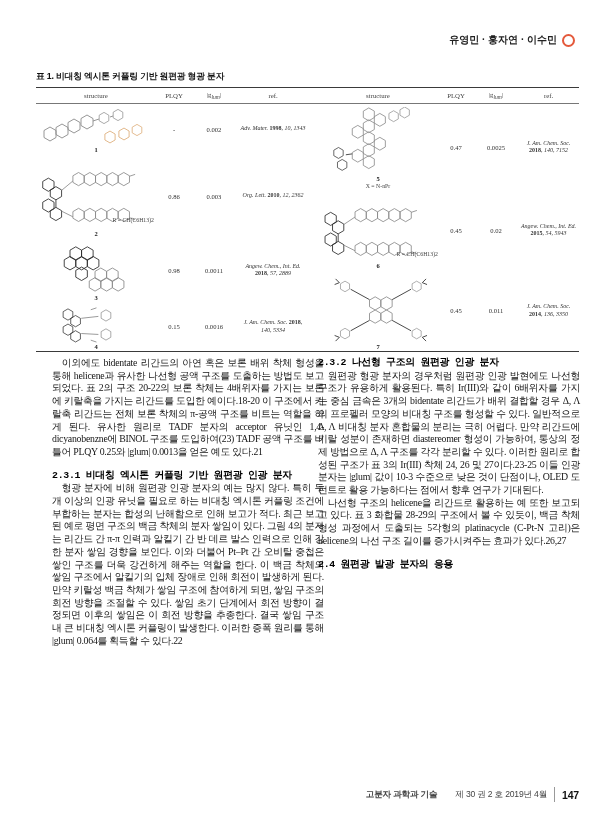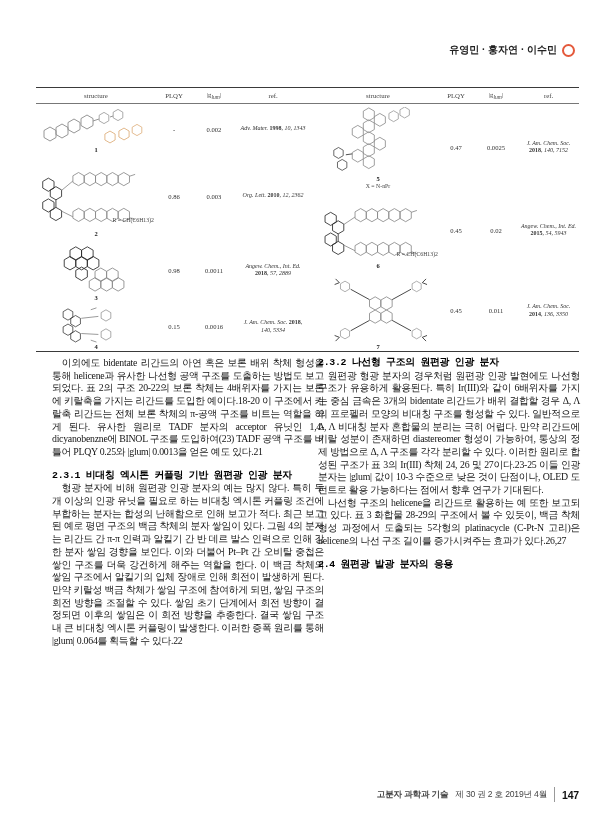--- a/index.html
+++ b/index.html
@@ -1,21 +1,21 @@
 <!DOCTYPE html>
 <html><head>
 <meta charset="utf-8">
 <style>
   html,body{margin:0;padding:0;background:#9a9a9a;}
   .page{position:relative;width:615px;height:830px;background:#ffffff;margin:0 auto;
         font-family:"Liberation Serif",serif;color:#1a1a1a;overflow:hidden;}
 
   
   .authors{position:absolute;top:33px;right:40px;display:flex;align-items:center;gap:5px;
-           font-family:"Liberation Sans",sans-serif;font-weight:bold;font-size:10px;color:#222;margin-top:10px;}
+           font-family:"Liberation Sans",sans-serif;font-weight:bold;font-size:10px;color:#222;}
   .orcid{width:9px;height:9px;border:2.5px solid #e4593b;border-radius:50%;display:inline-block;}
 
   
   .tbl-title{position:absolute;top:71px;left:36px;font-family:"Liberation Sans",sans-serif;
              font-weight:bold;font-size:8.8px;color:#111;letter-spacing:-0.2px;}
   .tbl{position:absolute;top:87px;left:36px;width:543px;height:263px;
        border-top:1.6px solid #3a3a3a;border-bottom:1.6px solid #3a3a3a;font-size:7px;color:#333;}
   .tbl-head{display:flex;height:15px;border-bottom:0.8px solid #777;align-items:center;}
   .hhalf{display:flex;height:100%;align-items:center;}
   .hcell{text-align:center;font-size:6.8px;color:#444;}
@@ -41,40 +41,41 @@
   .col-left{left:52px;} .col-right{left:318px;width:262px;}
   .para{margin:0;text-indent:1em;}
   .hd{font-family:Liberation Mono, monospace;font-weight:bold;font-size:9.9px;
       letter-spacing:-0.3px;color:#000;margin:0;}
   .sp{height:11px;}
 
   
   .footer{position:absolute;top:787px;right:36px;display:flex;align-items:center;
           font-size:8.6px;color:#333;letter-spacing:-0.2px;text-align:center;}
   .footer .jr{font-family:"Liberation Sans",sans-serif;font-weight:bold;color:#444;}
-  .footer .is{margin-left:7px;font-family:"Liberation Sans",sans-serif;color:#444;}
+  .footer .is{margin-left:18px;font-family:"Liberation Sans",sans-serif;color:#444;}
   .vline{width:1px;height:15px;background:#999;margin:0 7px;}
   .pageno{font-family:"Liberation Sans",sans-serif;font-weight:bold;font-size:10.5px;color:#111;}
 </style>
 </head>
 <body>
 
 <svg width="0" height="0" style="position:absolute">
   <defs>
     <path id="hx" d="M0 -7 L6 -3.5 L6 3.5 L0 7 L-6 3.5 L-6 -3.5 Z"></path>
   </defs>
 </svg>
 
 <div class="page">
 
   <div class="authors">
     <span>유영민 · 홍자연 · 이수민</span>
     <span class="orcid"></span>
   </div>
 
+  <div class="tbl-title">표 1. 비대칭 엑시톤 커플링 기반 원편광 형광 분자</div>
 
   <div class="tbl">
     <div class="tbl-head">
       <div class="hhalf" style="width:274px">
         <span class="hcell w-st">structure</span>
         <span class="hcell w-pl">PLQY</span>
         <span class="hcell w-gl"><span>|g</span><sub style="font-style:italic">lum</sub><span>|</span></span>
         <span class="hcell w-ref">ref.</span>
       </div>
       <div class="hgap"></div>

